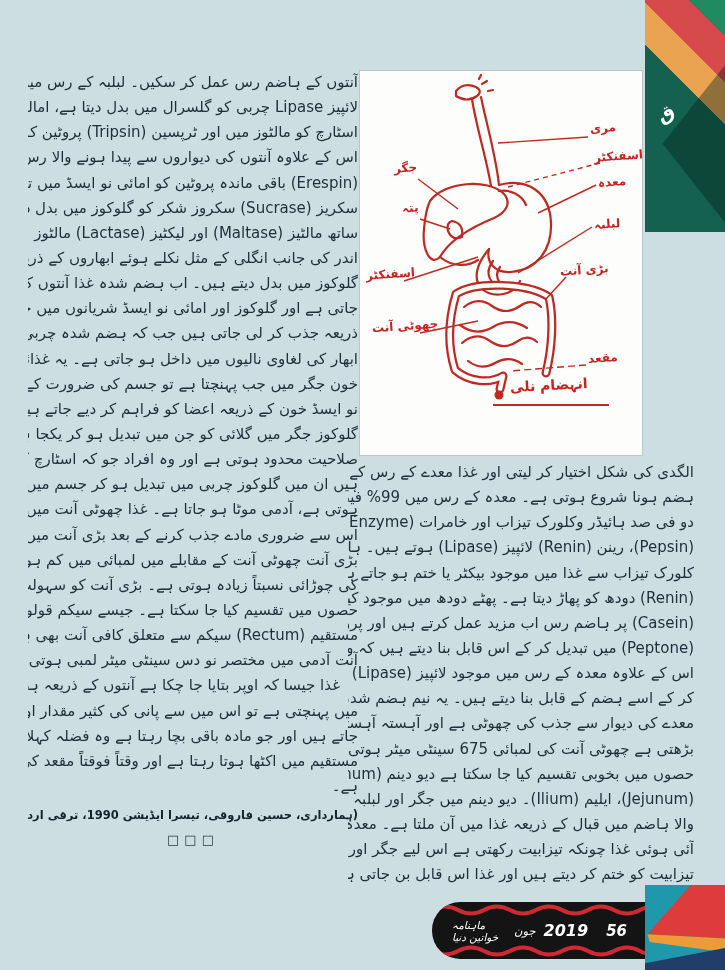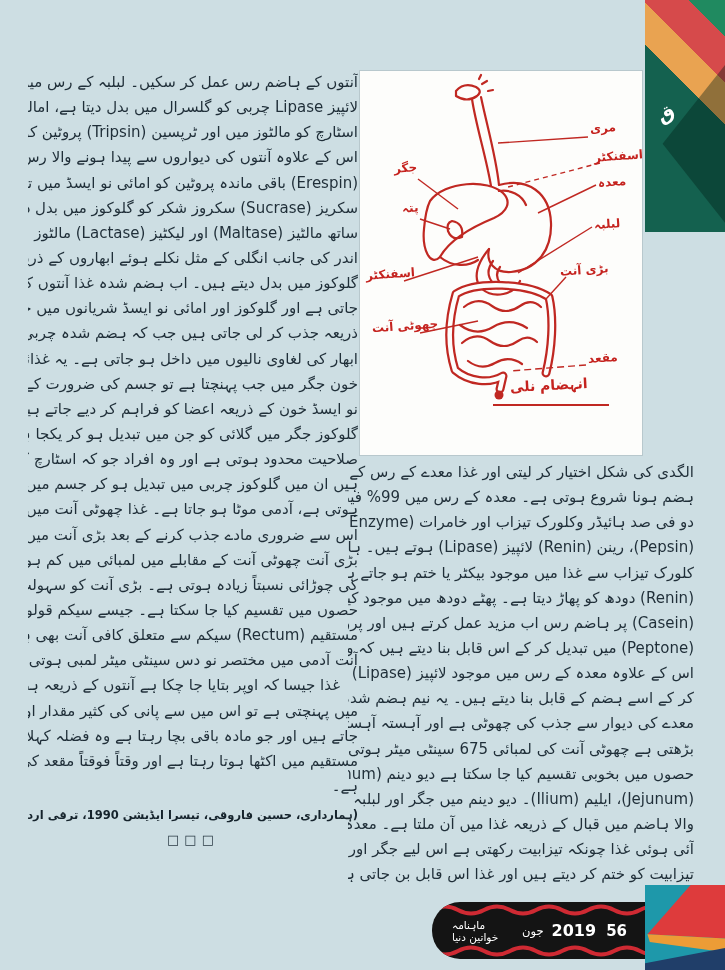--- a/index.html
+++ b/index.html
@@ -52,31 +52,31 @@
     direction:rtl; white-space:nowrap; transform:rotate(-4deg);
   }
   .dcaption{
     position:absolute; color:#c5231f; font-weight:bold; font-size:14px;
     direction:rtl; white-space:nowrap; transform:rotate(-3deg);
   }
 
   
   .footer-bar{
     position:absolute; left:432px; top:902px; width:215px; height:57px;
-    background:#141414; border-radius:28px 0 0 28px; overflow:hidden;
+    background:#141414; border-radius:28px 0 0 28px; overflow:hidden;font-style:italic;
   }
   .footer-bar svg{position:absolute; inset:0;}
   .footer-text{
     position:absolute; inset:0; display:flex; align-items:center;
     padding:0 10px 0 20px; box-sizing:border-box; gap:8px; color:#fff;
   }
   .f-mag{font-size:10.5px;}
   .f-month{font-size:11.5px; margin-right:auto;}
   .f-year{font-size:16px; font-weight:bold;}
-  .f-page{font-size:15px; font-weight:bold; margin-left:2px; margin-right:10px;}
+  .f-page{font-size:15px; font-weight:bold; margin-left:10px; margin-right:10px;}
 
   
   .corner-br{
     position:absolute; right:0; bottom:0; width:80px; height:85px;
     background:#1e98aa; overflow:hidden;
   }
   .br-shape{position:absolute; inset:0;}
   .br-red{clip-path:polygon(57% 0,100% 0,100% 63%,3% 58%); background:#de3b3c;}
   .br-orange{clip-path:polygon(3% 58%,100% 63%,100% 79%,6% 67%); background:#ec9c36;}
   .br-navy{clip-path:polygon(0 92%,100% 74%,100% 100%,0 100%); background:#203e69;}

